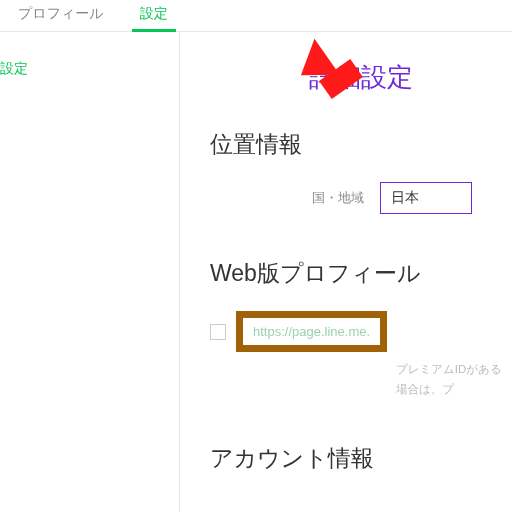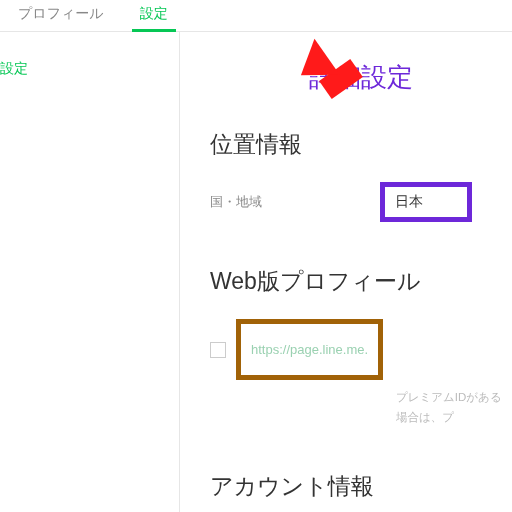--- a/index.html
+++ b/index.html
@@ -13,29 +13,29 @@
     .layout { display: flex; height: calc(512px - 32px); }
     .sidebar { width: 180px; border-right: 1px solid #e6e6e6; padding-top: 24px; }
     .side-item { font-size: 14px; color: #06c755; padding: 4px 0 4px 0; cursor: pointer; }
 
     .main { flex: 1; padding: 28px 0 0 30px; position: relative; }
     h1 { font-size: 26px; font-weight: 400; color: #6d28d9; margin-bottom: 34px; text-align: center; }
     h2 { font-size: 23px; font-weight: 400; color: #333; margin-bottom: 22px; }
 
     .section { margin-bottom: 44px; }
     .row { display: flex; align-items: center; margin-bottom: 8px; }
-    .label { width: 170px; text-align: left; font-size: 13px; color: #888; padding-right: 16px; }
+    .label { width: 170px; text-align: right; font-size: 13px; color: #888; padding-right: 16px; }
 
-    .select-box { border: 5px solid #6d28d9; padding: 6px 10px; font-size: 14px; min-width: 92px; color: #333; background: #fff; cursor: pointer; }
+    .select-box { border: 1px solid #6d28d9; padding: 6px 10px; font-size: 14px; min-width: 92px; color: #333; background: #fff; cursor: pointer; }
 
     .hint { font-size: 11.5px; color: #bbb; line-height: 1.7; padding-left: 186px; }
     .hint .link { color: #06c755; text-decoration: underline; cursor: pointer; }
 
     .checkbox { width: 16px; height: 16px; border: 1px solid #ccc; display: inline-block; margin-right: 10px; background: #fff; cursor: pointer; vertical-align: middle; }
-    .url-box { display: inline-block; border: 5px solid #a16207; padding: 18px 10px; font-size: 13px; color: #9ad1b1; min-width: 120px; vertical-align: middle; }
+    .url-box { display: inline-block; border: 7px solid #a16207; padding: 6px 10px; font-size: 13px; color: #9ad1b1; min-width: 120px; vertical-align: middle; }
 
     .qmark { display: inline-flex; width: 14px; height: 14px; border: 1px solid #bbb; border-radius: 50%; font-size: 10px; color: #bbb; align-items: center; justify-content: center; margin-left: 4px; cursor: pointer; }
 
     
     .arrow { position: absolute; left: 118px; top: 12px; pointer-events: none; }
     .arrow-head { width: 0; height: 0; border-right: 32px solid #ff1a1a; border-top: 22px solid transparent; border-bottom: 22px solid transparent; transform: rotate(-35deg); position: absolute; }
     .arrow-tail { width: 38px; height: 22px; background: #ff1a1a; position: absolute; left: 24px; top: 24px; transform: rotate(-35deg); }
   </style>
 </head>
 <body>

